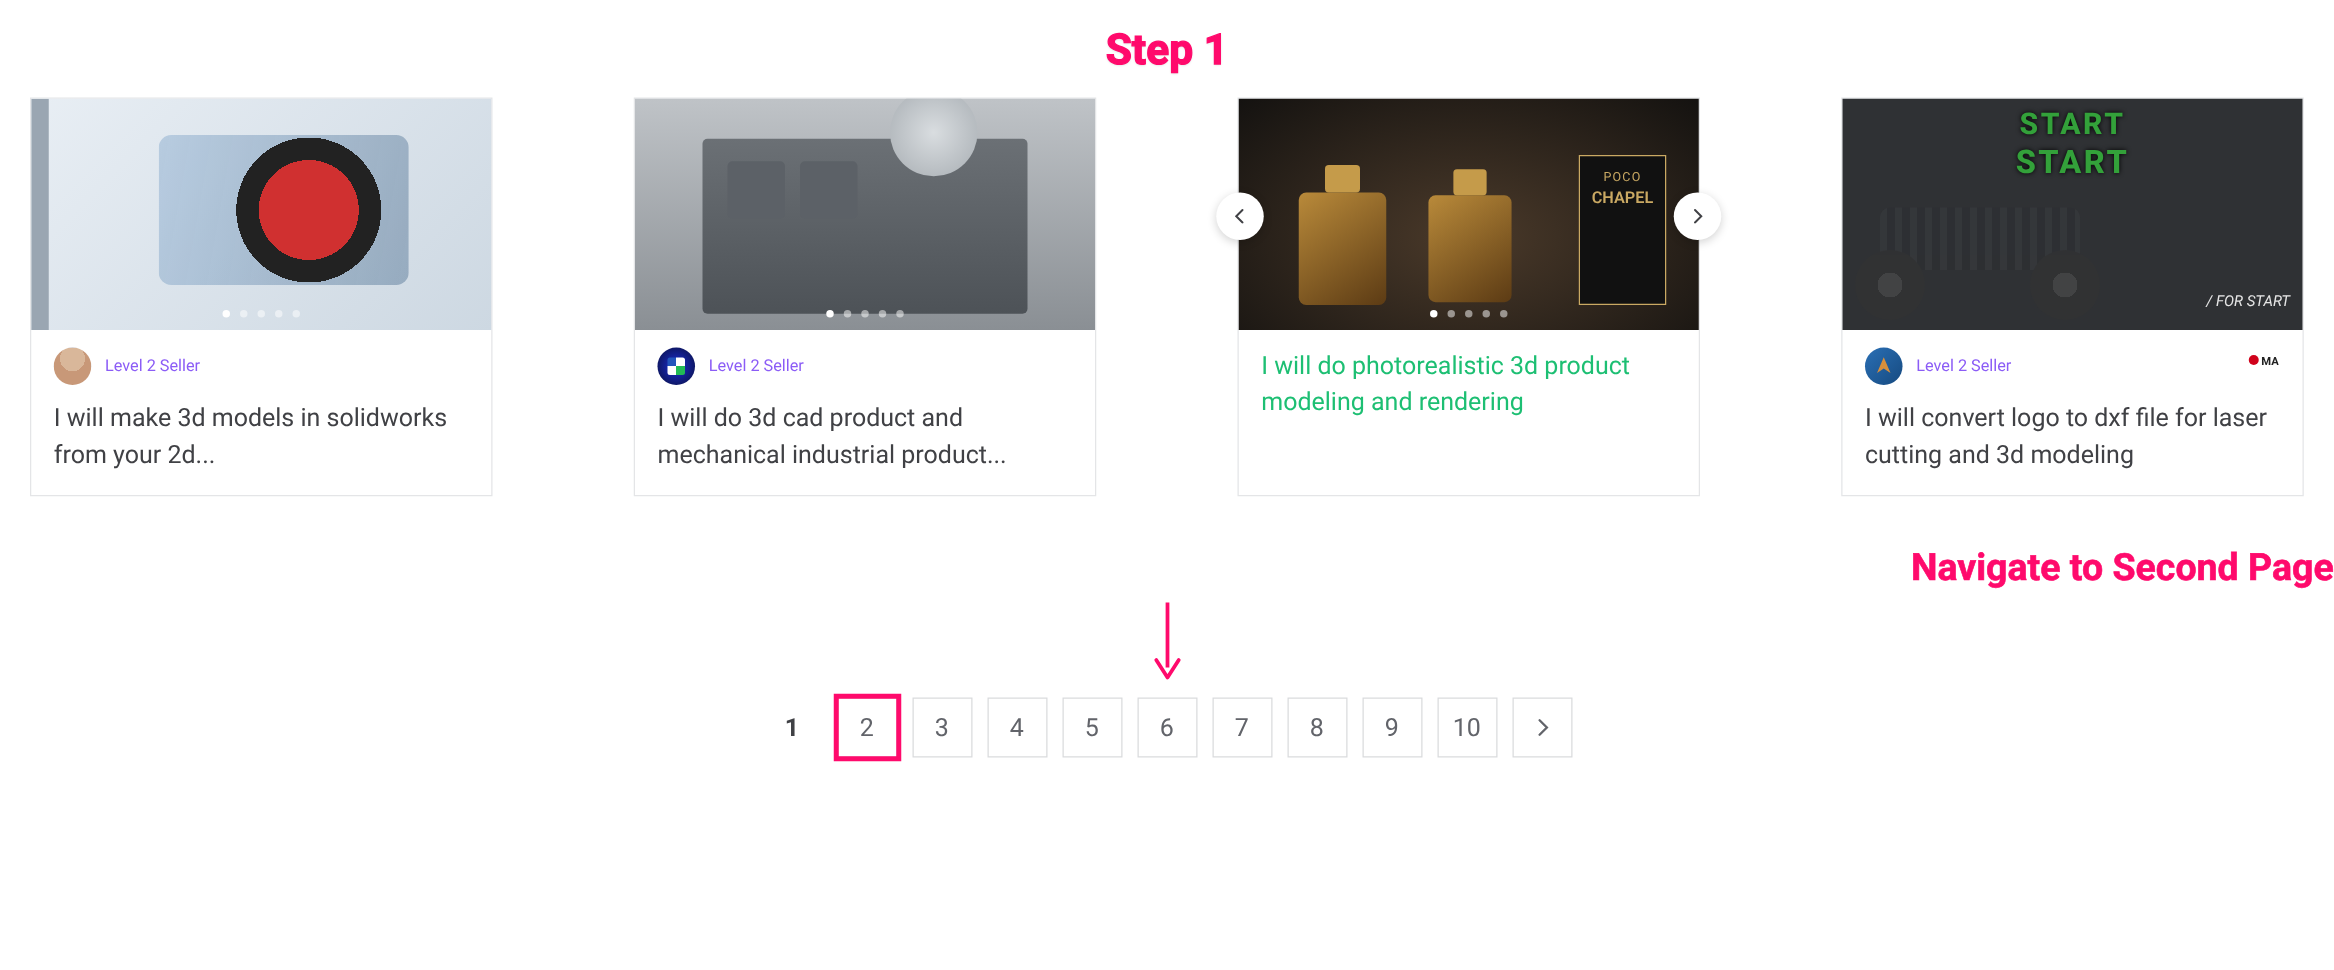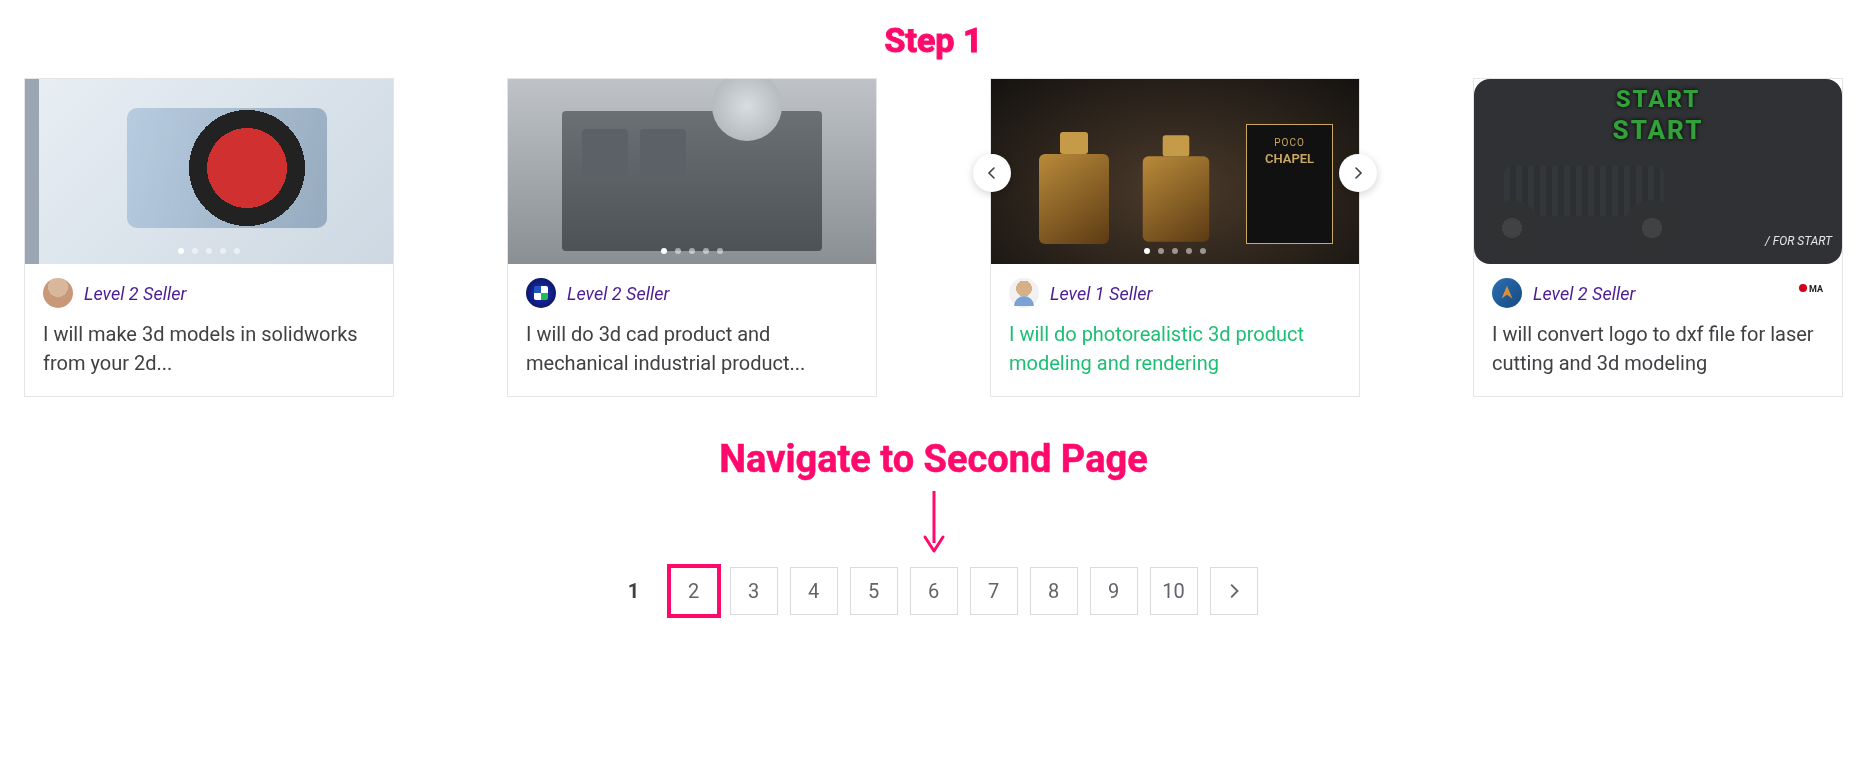--- a/index.html
+++ b/index.html
@@ -66,23 +66,22 @@
   margin-bottom: 12px;
   position: relative;
 }
 .avatar {
   width: 30px; height: 30px; border-radius: 50%;
   background: #c7c7c7;
   flex-shrink: 0;
   display: flex; align-items: center; justify-content: center;
 }
 .seller-level {
-  color: #4c1d95;
-  font-size: 18px;
-  font-style: italic;
+  color: #8b5cf6;
+  font-size: 13px;
 }
 .badge-corner {
   position: absolute;
   right: 0; top: 0;
   width: 28px; height: 20px;
   background: #fff;
   display: flex; align-items: center; justify-content: center;
   font-size: 10px;
   font-weight: 700;
   color: #d0021b;
@@ -146,47 +145,47 @@
 
 .img3 { background: radial-gradient(ellipse at 50% 60%, #4b3a2a, #141210); }
 .img3 .bottle {
   position:absolute; width:70px; height:90px; background:linear-gradient(145deg,#b98a3a,#5c3b14);
   bottom:20px; border-radius:6px;
 }
 .img3 .bottle::before { content:""; position:absolute; top:-22px; left:50%; transform:translateX(-50%); width:28px; height:22px; background:#c59b4a; border-radius:3px;}
 .img3 .b1 { left: 48px; }
 .img3 .b2 { left: 150px; transform:scale(0.95); }
 .img3 .box {
-  position:absolute; right:26px; bottom:20px; width:87px; height:120px;
+  position:absolute; right:26px; bottom:20px; width:70px; height:120px;
   background:#111; border:1px solid #caa963;
 }
 .img3 .box .brand1 { position:absolute; top:12px; left:0; right:0; text-align:center; font-size:10px; color:#caa963; letter-spacing:1px;}
 .img3 .box .brand2 { position:absolute; top:26px; left:0; right:0; text-align:center; font-size:13px; color:#caa963; font-weight:600;}
 
-.img4 { background:#2f3134;border-radius:16px; }
+.img4 { background:#2f3134; }
 .img4 .text-start { position:absolute; top:6px; left:0; right:0; text-align:center; font-size:24px; font-weight:800; color:#33a13a; letter-spacing:2px; text-shadow:0 0 4px #000;}
 .img4 .text-from { position:absolute; top:36px; left:0; right:0; text-align:center; font-size:26px; font-weight:800; color:#33a13a; letter-spacing:2px; text-shadow:0 0 4px #000;}
 .img4 .text-price {
   position:absolute; top:60px; left:0; right:0; text-align:center;
   font-size:80px; font-weight:900; color:#fff; line-height:1;
   text-shadow: 0 0 14px #ff2a5f, 0 0 28px #ff2a5f;
 }
 .img4 .subtext { position:absolute; bottom:16px; right:10px; font-size:12px; color:#e6e6e6; font-style:italic;}
 .img4 .wheels {
   position:absolute; left:10px; bottom:8px; width:220px; height:120px;
   opacity:0.5;
 }
 .img4 .wheels .wheel { position:absolute; bottom:0; width:56px; height:56px; border-radius:50%; background:radial-gradient(circle,#555 0 10px,#333 10px);}
 .img4 .wheels .w1{left:0;} .img4 .wheels .w2{left:140px;}
 .img4 .wheels .body{position:absolute; left:20px; bottom:40px; width:160px; height:50px; background:repeating-linear-gradient(90deg,#3b3e41 0 6px,#2d2f32 6px 12px); border-radius:8px;}
 
 .annotation {
-  text-align: center;
+  text-align: right;
   margin-top: 40px;
-  font-size: 38px;
+  font-size: 30px;
   font-weight: 700;
   color: #ff0a6c;
   -webkit-text-stroke: 0.5px #ff0a6c;
 }
 .arrow-wrap {
   display:flex; justify-content:center; margin-top:6px;
 }
 .arrow { color:#ff0a6c; }
 
 .pagination {
@@ -298,24 +297,20 @@
         </div>
         <div class="dots">
           <span class="dot active"></span>
             <span class="dot"></span>
             <span class="dot"></span>
             <span class="dot"></span>
             <span class="dot"></span>
         </div>
       </div>
       <div class="card-body">
-        <div class="seller-row">
-          <div class="avatar av3"></div>
-          <span class="seller-level">Level 1 Seller</span>
-        </div>
         <div class="gig-title green">I will do photorealistic 3d product modeling and rendering</div>
       </div>
     </div>
 
     <div class="card">
       <div class="card-image img4">
         <div class="wheels">
             <div class="body"></div>
             <div class="wheel w1"></div>
             <div class="wheel w2"></div>

